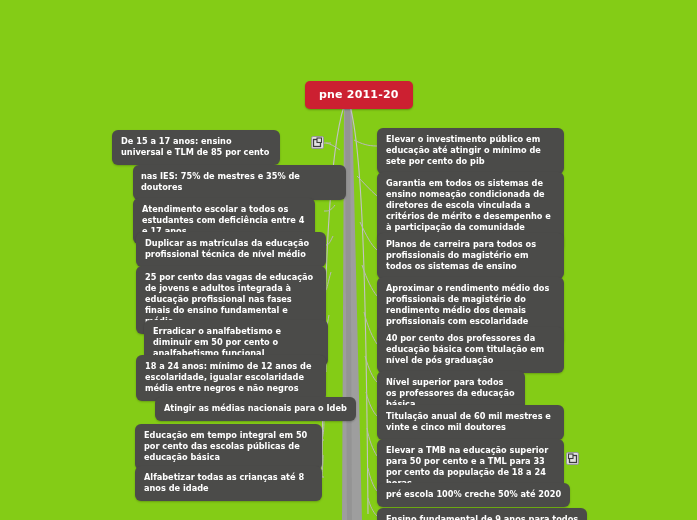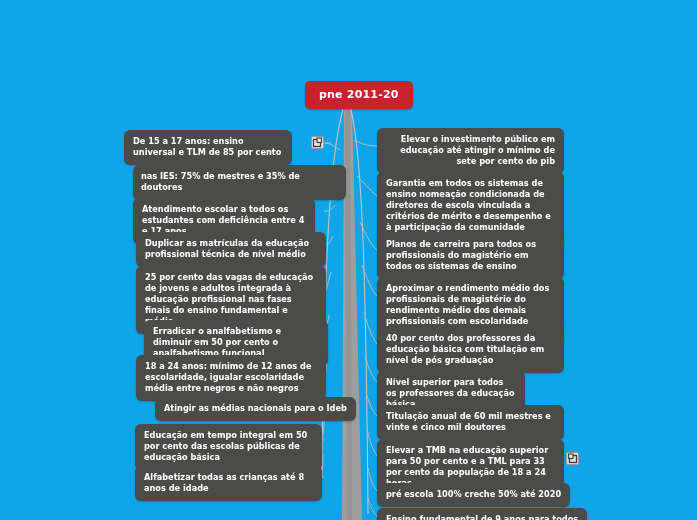--- a/index.html
+++ b/index.html
@@ -4,21 +4,21 @@
 <style>
   html, body {
     margin: 0;
     padding: 0;
     background: #ffffff;
   }
   #canvas {
     position: relative;
     width: 697px;
     height: 520px;
-    background: #0ea5e9;
+    background: #84cc16;
     overflow: hidden;
     font-family: "DejaVu Sans", "Liberation Sans", sans-serif;
   }
   #wires {
     position: absolute;
     left: 0;
     top: 0;
     width: 697px;
     height: 520px;
     pointer-events: none;
@@ -114,21 +114,21 @@
     <path d="M364 312 C 368 328, 373 338, 377 344" stroke="#b9b9b9" stroke-width="1" fill="none"></path>
     <path d="M365 356 C 369 370, 373 378, 377 382" stroke="#b9b9b9" stroke-width="1" fill="none"></path>
     <path d="M366 392 C 369 404, 373 412, 377 416" stroke="#b9b9b9" stroke-width="1" fill="none"></path>
     <path d="M367 428 C 369 440, 373 450, 377 456" stroke="#b9b9b9" stroke-width="1" fill="none"></path>
     <path d="M368 468 C 370 478, 373 486, 377 491" stroke="#b9b9b9" stroke-width="1" fill="none"></path>
     <path d="M368 498 C 370 506, 373 512, 377 516" stroke="#b9b9b9" stroke-width="1" fill="none"></path>
   </svg>
 
   <div class="root-node" style="left:305px; top:81px;">pne 2011-20</div>
 
-  <div class="node left" style="left:124px; top:130px; width:168px;">De 15 a 17 anos: ensino universal e TLM de 85 por cento</div>
+  <div class="node left" style="left:112px; top:130px; width:168px;">De 15 a 17 anos: ensino universal e TLM de 85 por cento</div>
   <div class="badge" style="left:311px; top:136px;">
     <svg width="11" height="11" viewBox="0 0 11 11">
       <rect x="1.5" y="2.5" width="7" height="7" fill="none" stroke="#3c3c3c" stroke-width="1.3"></rect>
       <rect x="5" y="1" width="4.5" height="4.5" fill="#e2e2e2" stroke="#3c3c3c" stroke-width="1.1"></rect>
     </svg>
   </div>
 
   <div class="node left" style="left:133px; top:165px; width:213px;padding-left:8px;">nas IES: 75% de mestres e 35% de doutores</div>
 
   <div class="node left" style="left:133px; top:198px; width:182px;">Atendimento escolar a todos os estudantes com deficiência entre 4 e 17 anos</div>
@@ -140,21 +140,21 @@
   <div class="node left" style="left:136px; top:320px; width:184px;margin-left:8px;">Erradicar o analfabetismo e diminuir em 50 por cento o analfabetismo funcional</div>
 
   <div class="node left" style="left:136px; top:355px; width:190px;">18 a 24 anos: mínimo de 12 anos de escolaridade, igualar escolaridade média entre negros e não negros</div>
 
   <div class="node left fit" style="left:155px; top:397px;">Atingir as médias nacionais para o Ideb</div>
 
   <div class="node left" style="left:135px; top:424px; width:187px;">Educação em tempo integral em 50 por cento das escolas públicas de educação básica</div>
 
   <div class="node left" style="left:135px; top:466px; width:187px;">Alfabetizar todas as crianças até 8 anos de idade</div>
 
-  <div class="node right" style="left:377px; top:128px; width:187px;text-align:right;">Elevar o investimento público em educação até atingir o mínimo de sete por cento do pib</div>
+  <div class="node right" style="left:377px; top:128px; width:187px;">Elevar o investimento público em educação até atingir o mínimo de sete por cento do pib</div>
 
   <div class="node right" style="left:377px; top:172px; width:187px;">Garantia em todos os sistemas de ensino nomeação condicionada de diretores de escola vinculada a critérios de mérito e desempenho e à participação da comunidade escolar</div>
 
   <div class="node right" style="left:377px; top:233px; width:187px;">Planos de carreira para todos os profissionais do magistério em todos os sistemas de ensino</div>
 
   <div class="node right" style="left:377px; top:277px; width:187px;">Aproximar o rendimento médio dos profissionais de magistério do rendimento médio dos demais profissionais com escolaridade equivalente</div>
 
   <div class="node right" style="left:377px; top:327px; width:187px;">40 por cento dos professores da educação básica com titulação em nível de pós graduação</div>
 
   <div class="node right" style="left:377px; top:371px; width:148px;">Nível superior para todos os professores da educação básica</div>

